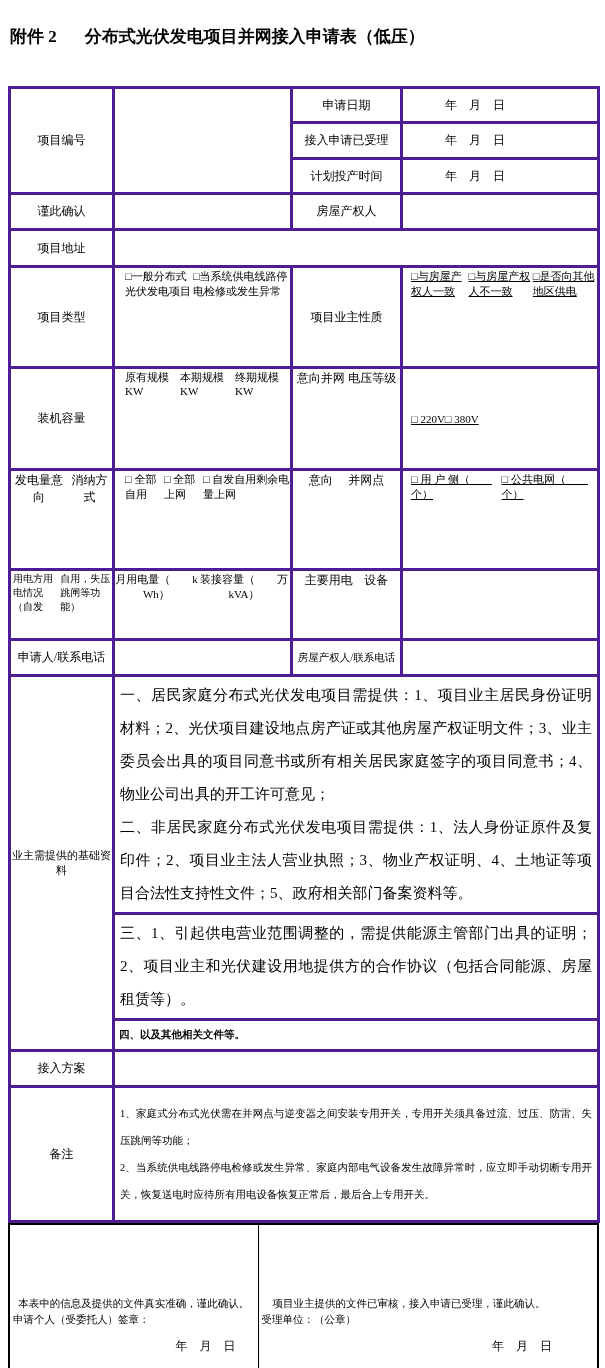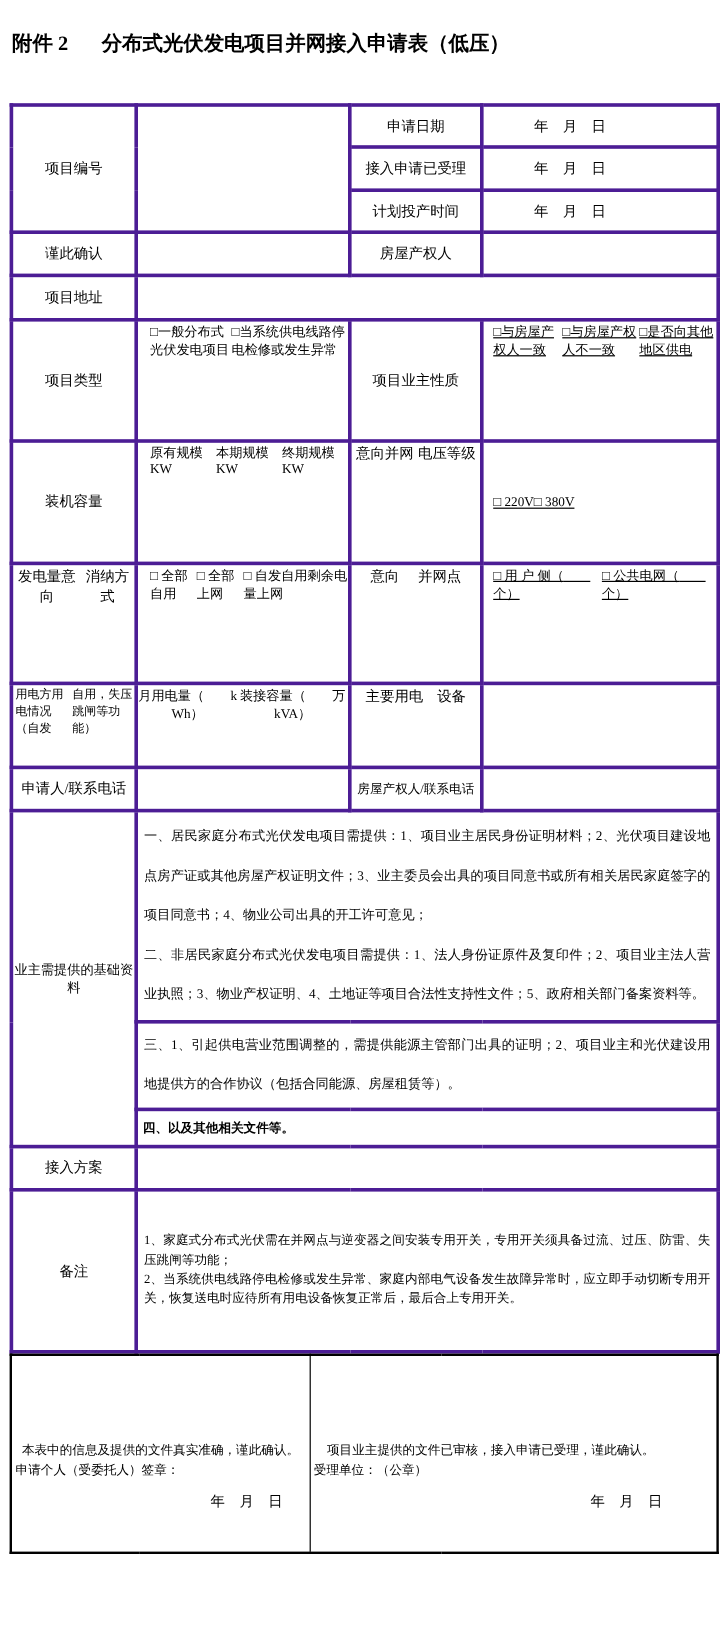--- a/index.html
+++ b/index.html
@@ -30,22 +30,22 @@
   .pl4  { padding-left:4px;font-weight:bold; }
   .f11  { font-size:11px; }
   .f105 { font-size:10.5px; }
   .f10  { font-size:10px; }
 
   .fc { display:flex; flex-direction:row; justify-content:space-evenly; }
   .h97 { height:97px; } .h98 { height:98px; } .h96 { height:96px; } .h66 { height:66px; }
 
   .datecell { text-align:center; padding-right:50px; }
 
-  .blk { padding:2px 5px; text-align:justify; font-size:11px; line-height:33px; }
-  .blk-remarks { padding:2px 5px; text-align:justify; font-size:10.5px; line-height:16px; }
+  .blk { padding:2px 5px; text-align:justify; font-size:15px; line-height:33px; }
+  .blk-remarks { padding:2px 5px; text-align:justify; font-size:10.5px; line-height:27px; }
 
   .sigbox { position:relative; height:116px; font-size:10.5px; }
   .sig-confirm { position:absolute; top:48px; left:0; right:0; text-align:center; }
   .sig-confirm.left-pad { text-align:left; padding-left:14px; }
   .sig-sign { position:absolute; bottom:38px; left:3px; }
   .sig-date { position:absolute; bottom:10px; font-size:12px; }
   .sig-date.l { right:22px; }
   .sig-date.r { right:45px; }
 </style>
 </head>

